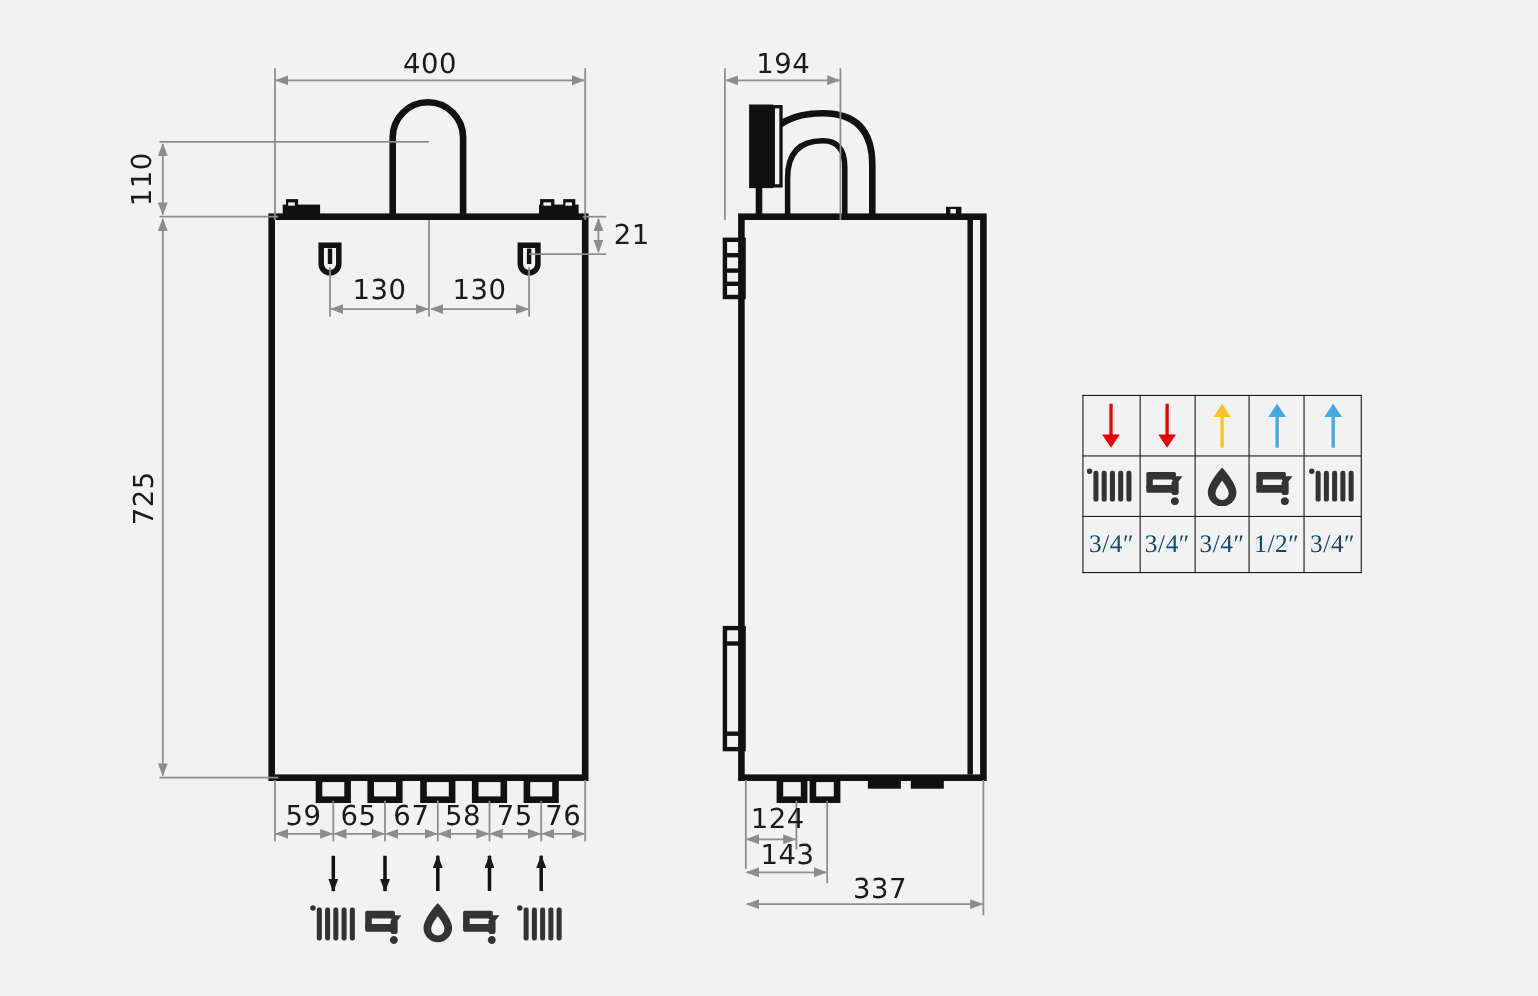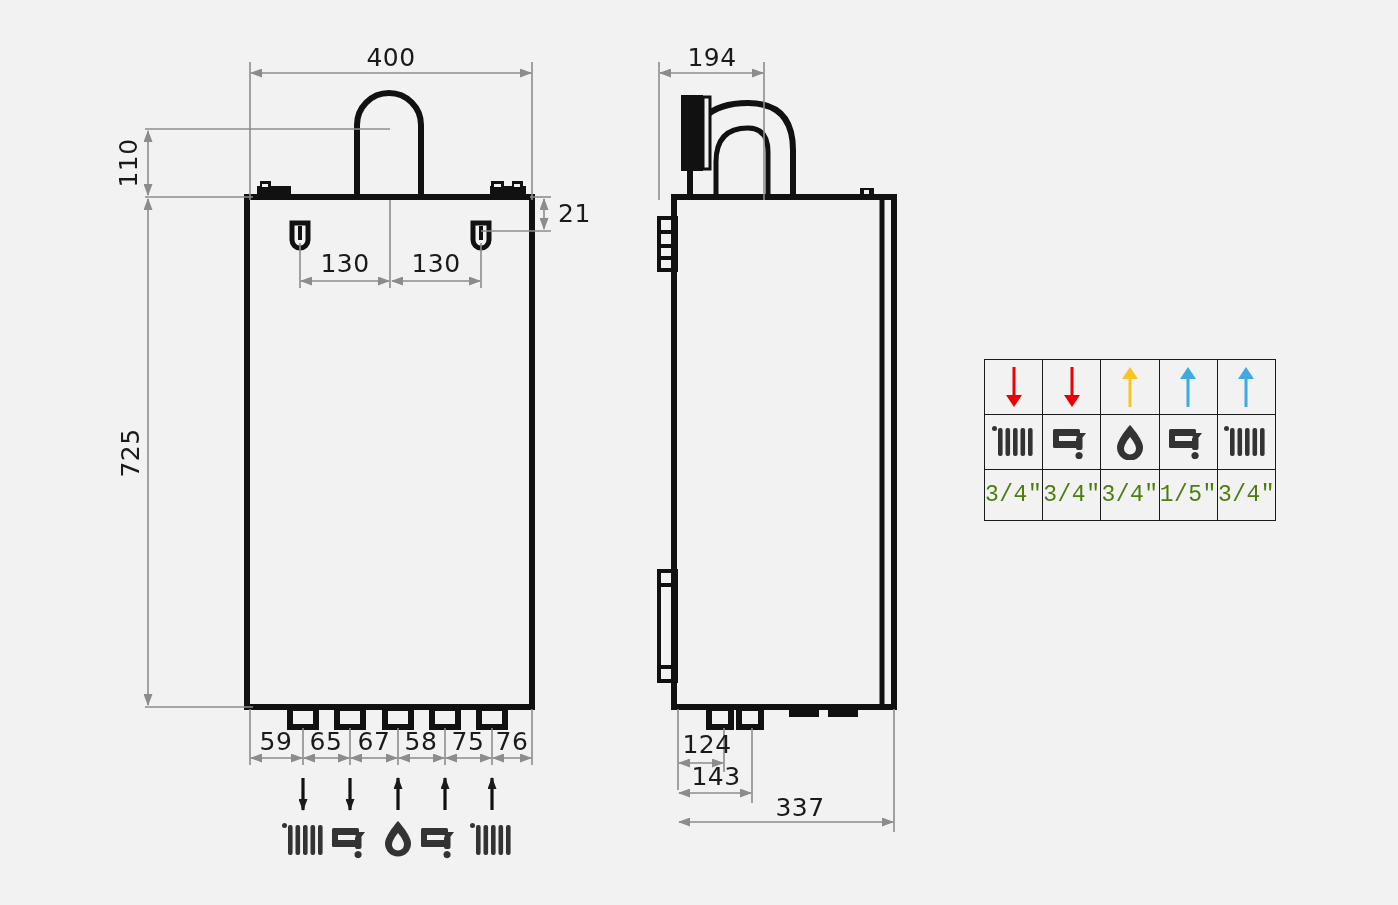--- a/index.html
+++ b/index.html
@@ -43,23 +43,23 @@
   }
   table.legend td {
     border: 1.5px solid #1a1a1a;
     width: 70px;
     height: 54px;
     text-align: center;
     vertical-align: middle;
     padding: 0;
   }
   table.legend td.size-cell {
-    font-family: Liberation Mono, monospace;
+    font-family: Liberation Serif, serif;
     font-size: 23px;
-    color: #4d7c0f;
+    color: #0c4a6e;
     letter-spacing: 0.5px;
     height: 50px;
     margin-left: 20px;
   }
   .arrow-cell svg, .icon-cell svg { display: block; margin: 0 auto; }
 </style>
 </head>
 <body>
 
 <div id="root">
@@ -355,20 +355,20 @@
                   <rect x="28.5" y="3" width="4.6" height="28" rx="2"></rect>
                   <rect x="36" y="3" width="4.6" height="28" rx="2"></rect>
                 </g>
               </svg>
         </td>
       </tr>
       <tr>
         <td class="size-cell">3/4″</td>
         <td class="size-cell">3/4″</td>
         <td class="size-cell">3/4″</td>
-        <td class="size-cell">1/5″</td>
+        <td class="size-cell">1/2″</td>
         <td class="size-cell">3/4″</td>
       </tr>
     </tbody>
       </table>
   </div>
 
 </div>
 
 </body></html>

